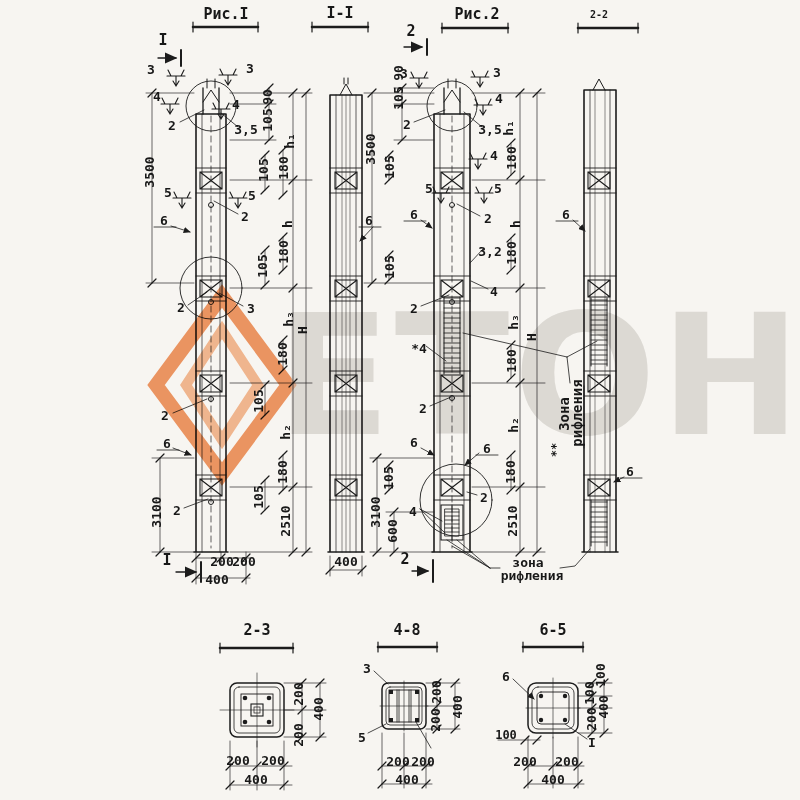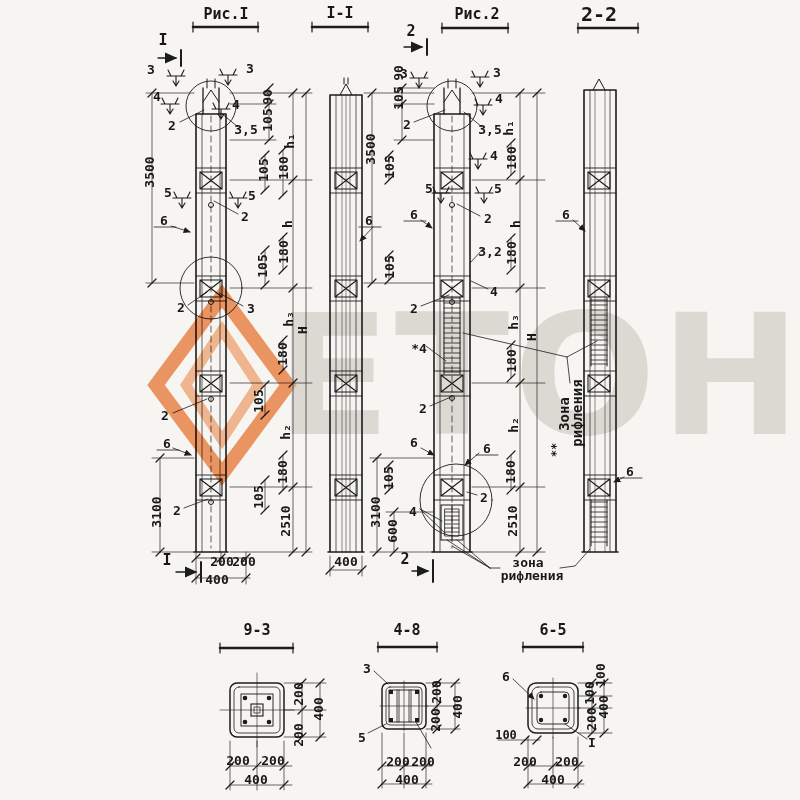--- a/index.html
+++ b/index.html
@@ -289,22 +289,22 @@
       <path d="M222 330 L258 385 L222 440 L186 385 Z" stroke="#f6ad7c" stroke-width="10"></path>
     </g>
   </svg>
   <div id="wm-letters">ЕТОН</div>
 </div>
 
 <div id="labels">
       <span class="lbl" style="left: 226px; top: 14px; font-size: 15px;">Рис.I</span>
       <span class="lbl" style="left: 340px; top: 13px; font-size: 15px;">I-I</span>
       <span class="lbl" style="left: 477px; top: 14px; font-size: 15px;">Рис.2</span>
-      <span class="lbl" style="left: 599px; top: 14px; font-size: 20px;">2-2</span>
-      <span class="lbl" style="left: 257px; top: 630px; font-size: 15px;">9-3</span>
+      <span class="lbl" style="left: 599px; top: 14px; font-size: 10px;">2-2</span>
+      <span class="lbl" style="left: 257px; top: 630px; font-size: 15px;">2-3</span>
       <span class="lbl" style="left: 407px; top: 630px; font-size: 15px;">4-8</span>
       <span class="lbl" style="left: 553px; top: 630px; font-size: 15px;">6-5</span>
       <span class="lbl" style="left: 163px; top: 40px; font-size: 15px;">I</span>
       <span class="lbl" style="left: 411px; top: 31px; font-size: 15px;">2</span>
       <span class="lbl" style="left: 167px; top: 560px; font-size: 15px;">I</span>
       <span class="lbl" style="left: 405px; top: 559px; font-size: 15px;">2</span>
       <span class="lbl" style="left: 151px; top: 69px;">3</span>
       <span class="lbl" style="left: 250px; top: 68px;">3</span>
       <span class="lbl" style="left: 157px; top: 96px;">4</span>
       <span class="lbl" style="left: 236px; top: 104px;">4</span>

